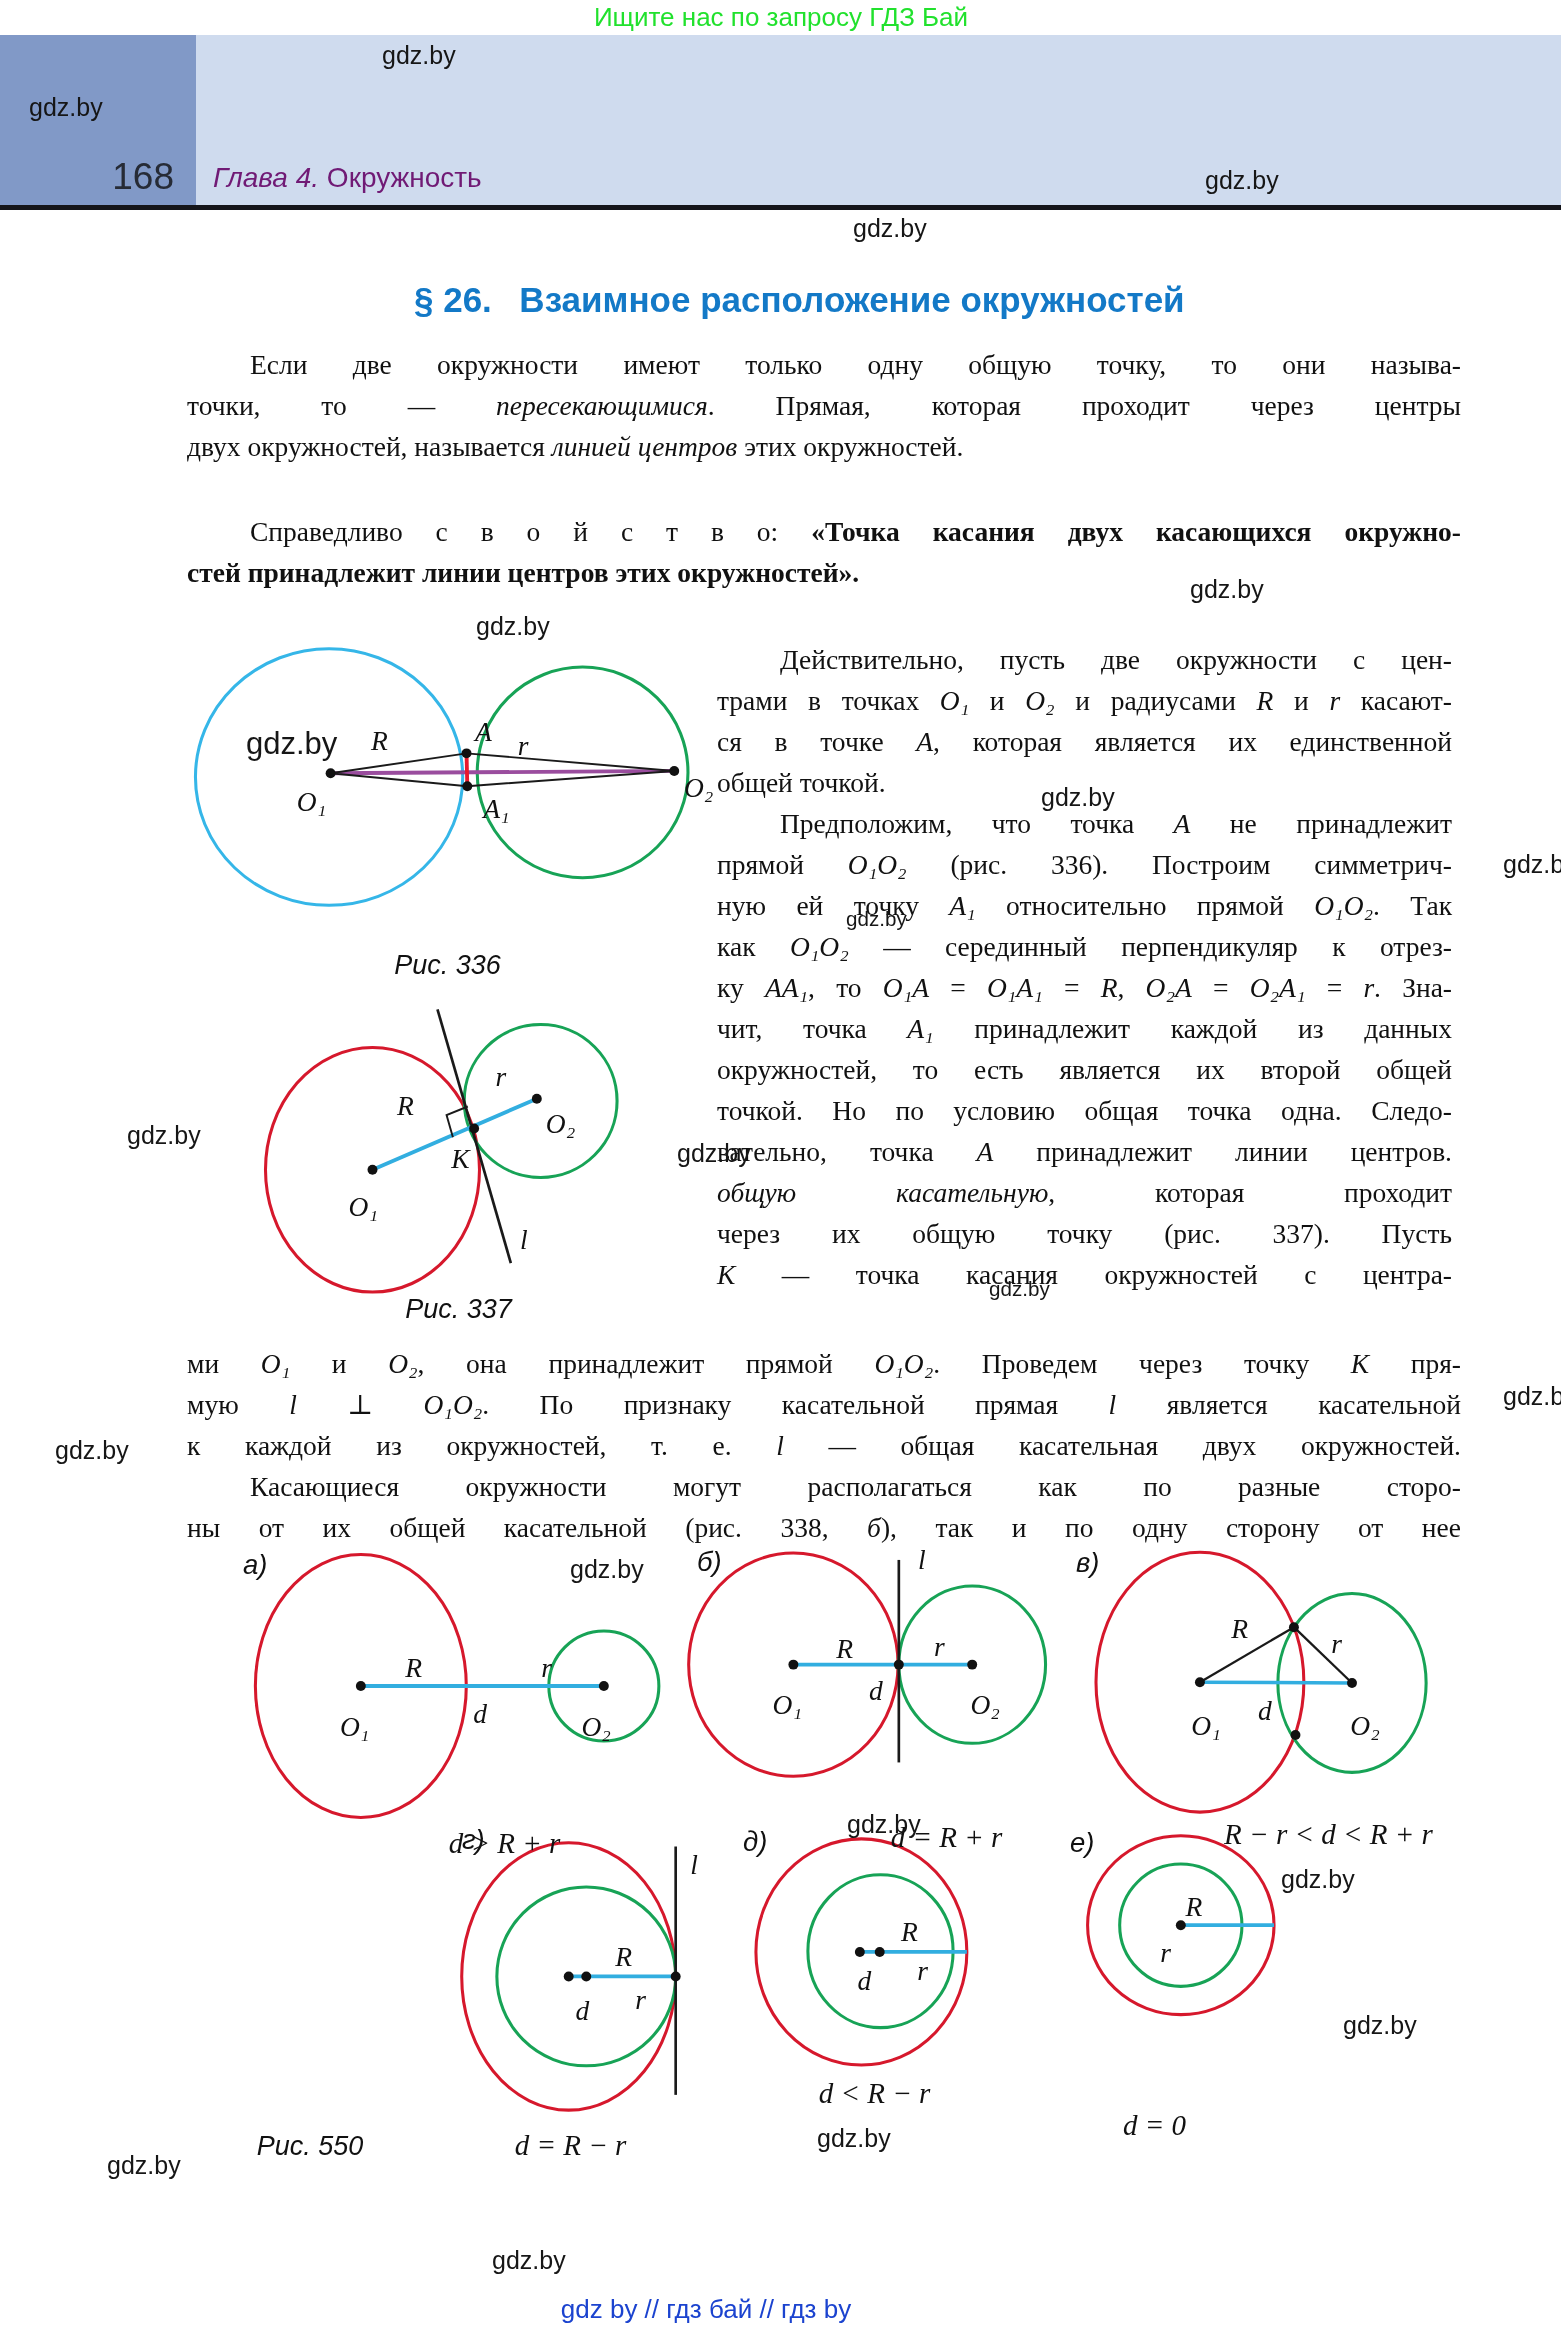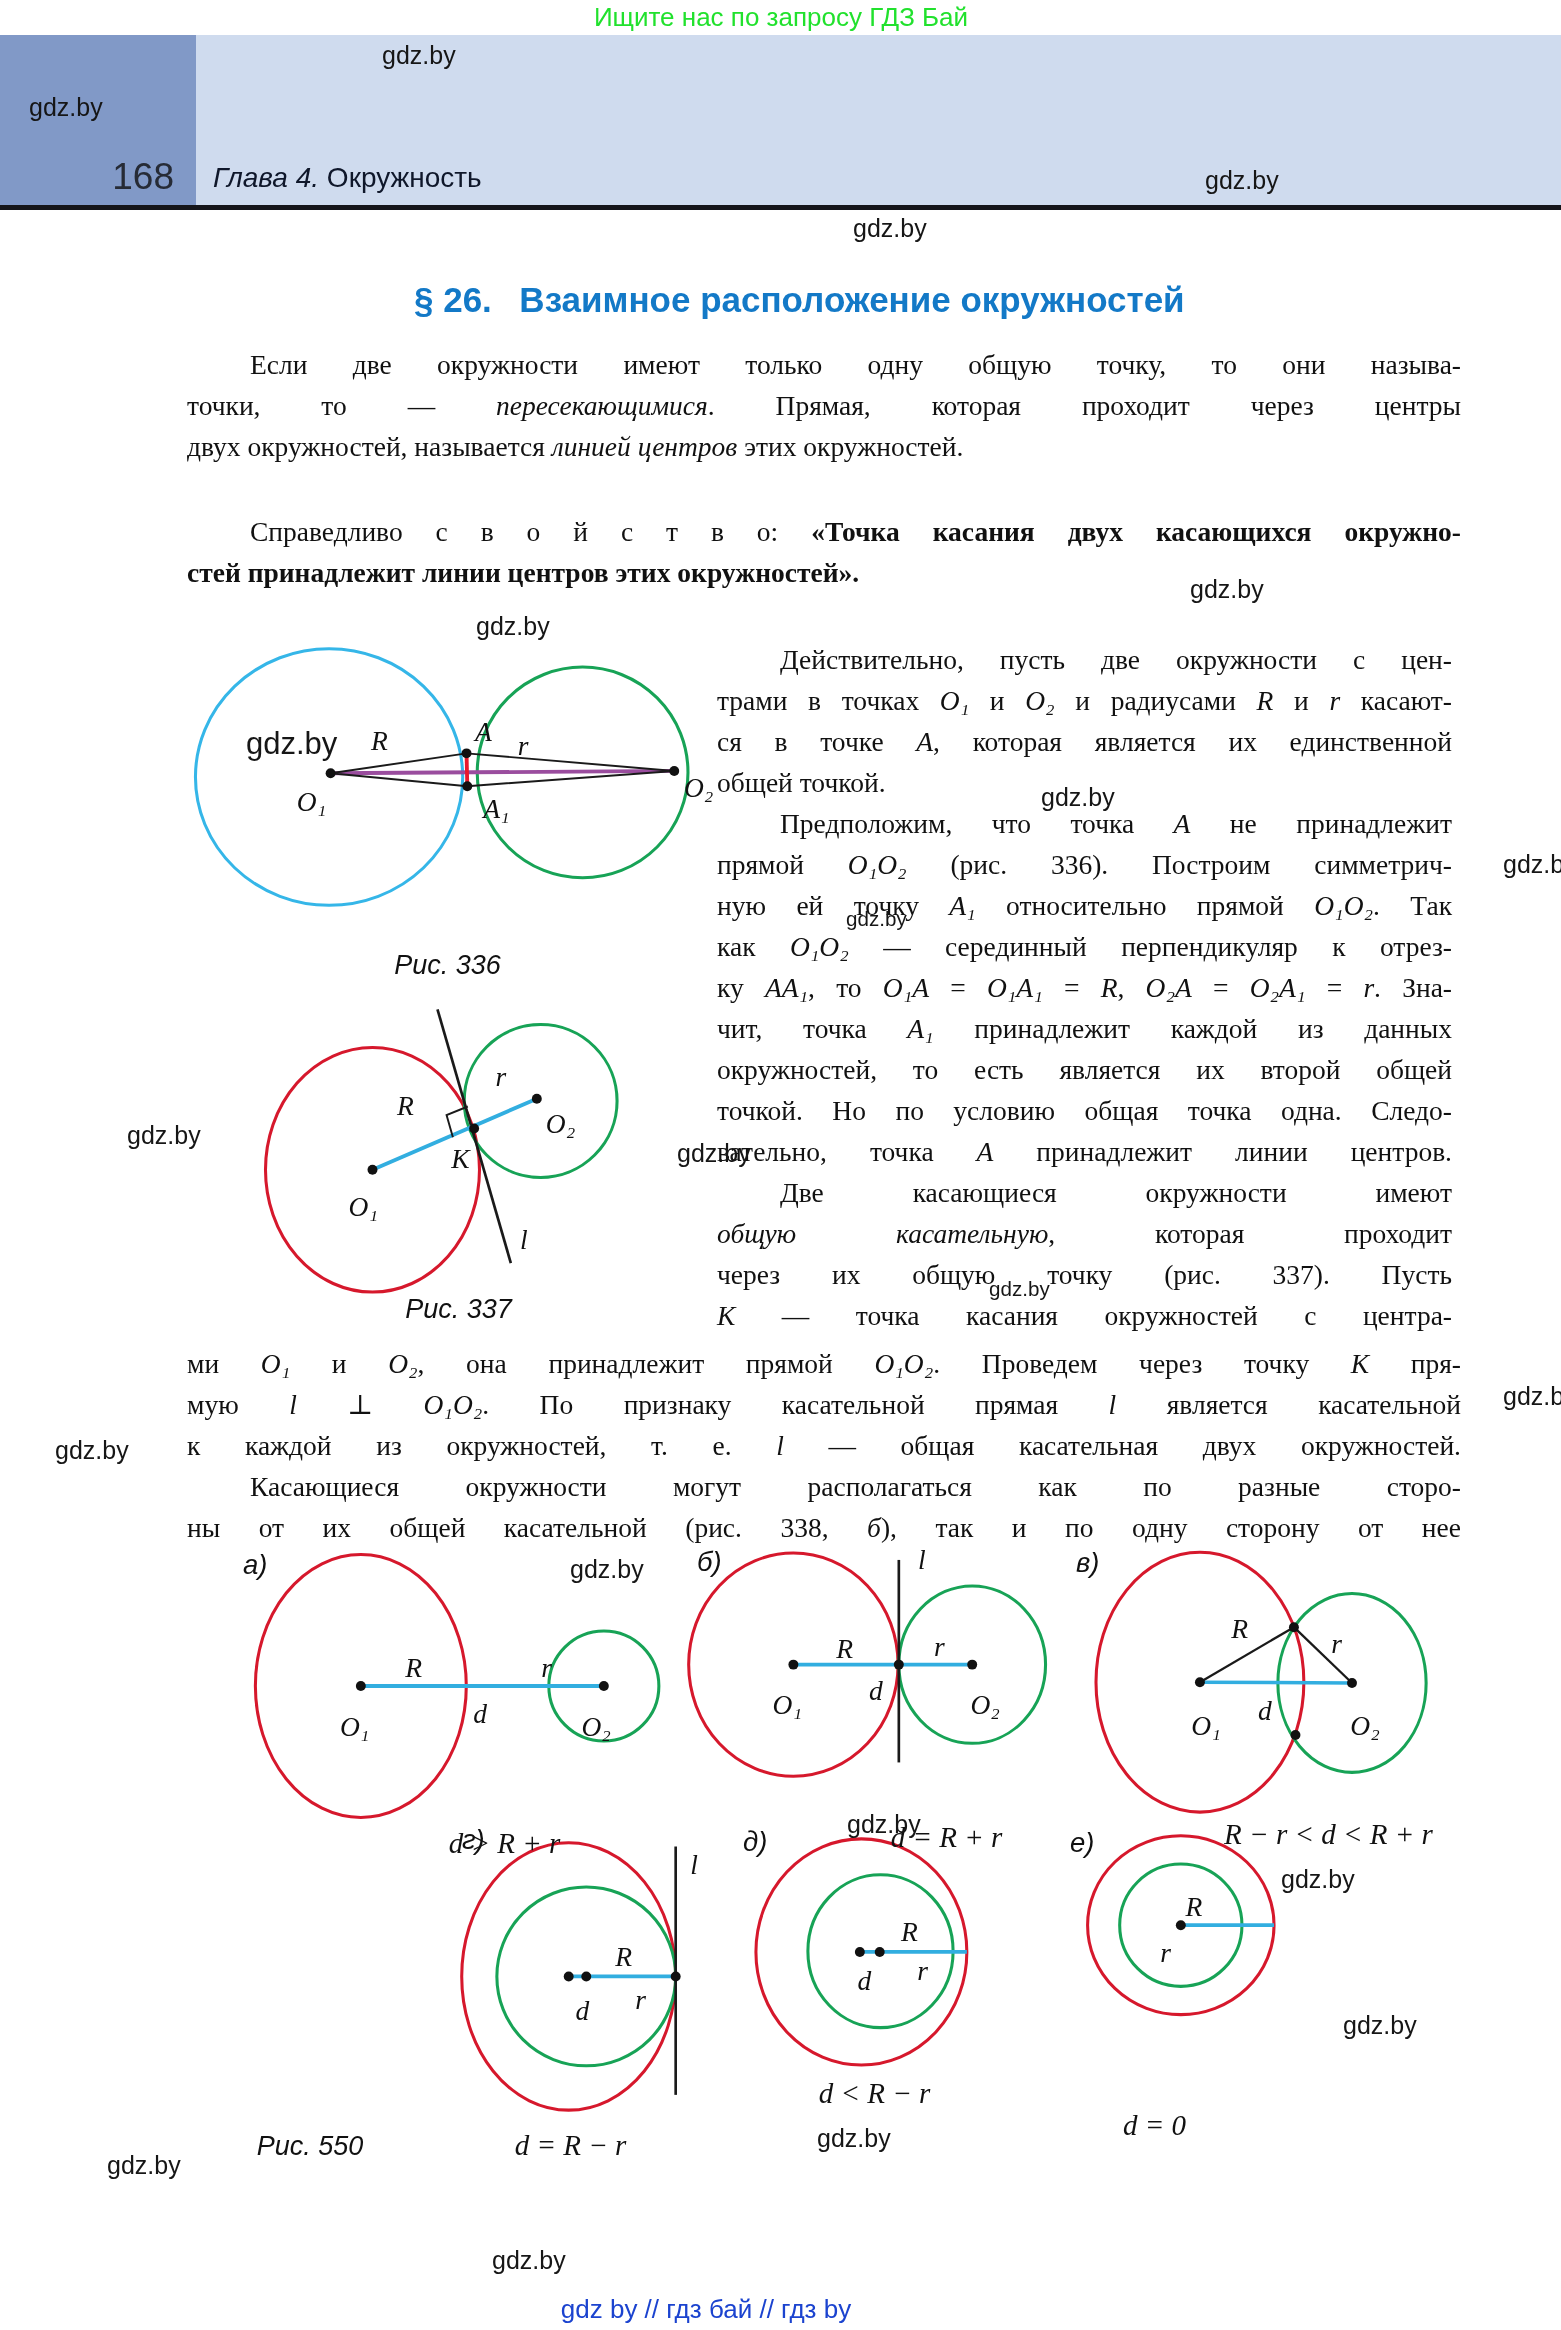--- a/index.html
+++ b/index.html
@@ -8,21 +8,21 @@
   .abs{position:absolute;}
 
   
   .banner{position:absolute;top:1.5px;left:0;width:100%;text-align:center;
           font-family:"Liberation Sans","DejaVu Sans",sans-serif;font-size:26px;color:#21e12d;}
   .band{position:absolute;top:35px;left:0;width:1562px;height:170px;background:#cfdbee;}
   .band-dark{position:absolute;top:0;left:0;width:196px;height:170px;background:#8199c7;}
   .pagenum{position:absolute;top:121px;left:0;width:174px;text-align:right;
            font-family:"Liberation Sans","DejaVu Sans",sans-serif;font-size:37px;color:#262b36;}
   .chapter{position:absolute;top:127px;left:213px;font-family:"Liberation Sans","DejaVu Sans",sans-serif;
-           font-size:28px;color:#0f172a;}
+           font-size:28px;color:#701a75;}
   .rule{position:absolute;top:205px;left:0;width:1562px;height:4.6px;background:#15151a;}
 
   
   .wm{position:absolute;font-family:"Liberation Sans","DejaVu Sans",sans-serif;
       font-size:25px;color:#161616;white-space:nowrap;}
   .wm-sm{font-size:20.6px;}
   .wm-lg{font-size:31px;}
 
   
   .title{position:absolute;top:280px;left:414px;font-family:"Liberation Sans","DejaVu Sans",sans-serif;
@@ -117,21 +117,20 @@
     <div class="tline endline"><span>общей точкой.</span></div>
     <div class="tline ind"><span>Предположим, что точка </span><span class="it">A</span><span> не принадлежит</span></div>
     <div class="tline"><span>прямой </span><span class="it">O₁O₂</span><span> (рис. 336). Построим симметрич-</span></div>
     <div class="tline"><span>ную ей точку </span><span class="it">A₁</span><span> относительно прямой </span><span class="it">O₁O₂</span><span>. Так</span></div>
     <div class="tline"><span>как </span><span class="it">O₁O₂</span><span> — серединный перпендикуляр к отрез-</span></div>
     <div class="tline"><span>ку </span><span class="it">AA₁</span><span>, то </span><span class="it">O₁A</span><span> = </span><span class="it">O₁A₁</span><span> = </span><span class="it">R</span><span>, </span><span class="it">O₂A</span><span> = </span><span class="it">O₂A₁</span><span> = </span><span class="it">r</span><span>. Зна-</span></div>
     <div class="tline"><span>чит, точка </span><span class="it">A₁</span><span> принадлежит каждой из данных</span></div>
     <div class="tline"><span>окружностей, то есть является их второй общей</span></div>
     <div class="tline"><span>точкой. Но по условию общая точка одна. Следо-</span></div>
     <div class="tline"><span>вательно, точка </span><span class="it">A</span><span> принадлежит линии центров.</span></div>
-    <div class="tline ind"><span>Две касающиеся окружности имеют</span></div>
     <div class="tline"><span class="it">общую касательную</span><span>, которая проходит</span></div>
     <div class="tline"><span>через их общую точку (рис. 337). Пусть</span></div>
     <div class="tline"><span class="it">K</span><span> — точка касания окружностей с центра-</span></div>
   </div>
   <span class="wm" style="left:1041px;top:783px;">gdz.by</span>
   <span class="wm" style="left:1503px;top:850px;">gdz.by</span>
   <span class="wm wm-sm" style="left:846px;top:907px;">gdz.by</span>
   <span class="wm" style="left:127px;top:1121px;">gdz.by</span>
   <span class="wm" style="left:677px;top:1139px;">gdz.by</span>
   <span class="wm wm-sm" style="left:989px;top:1277px;">gdz.by</span>

